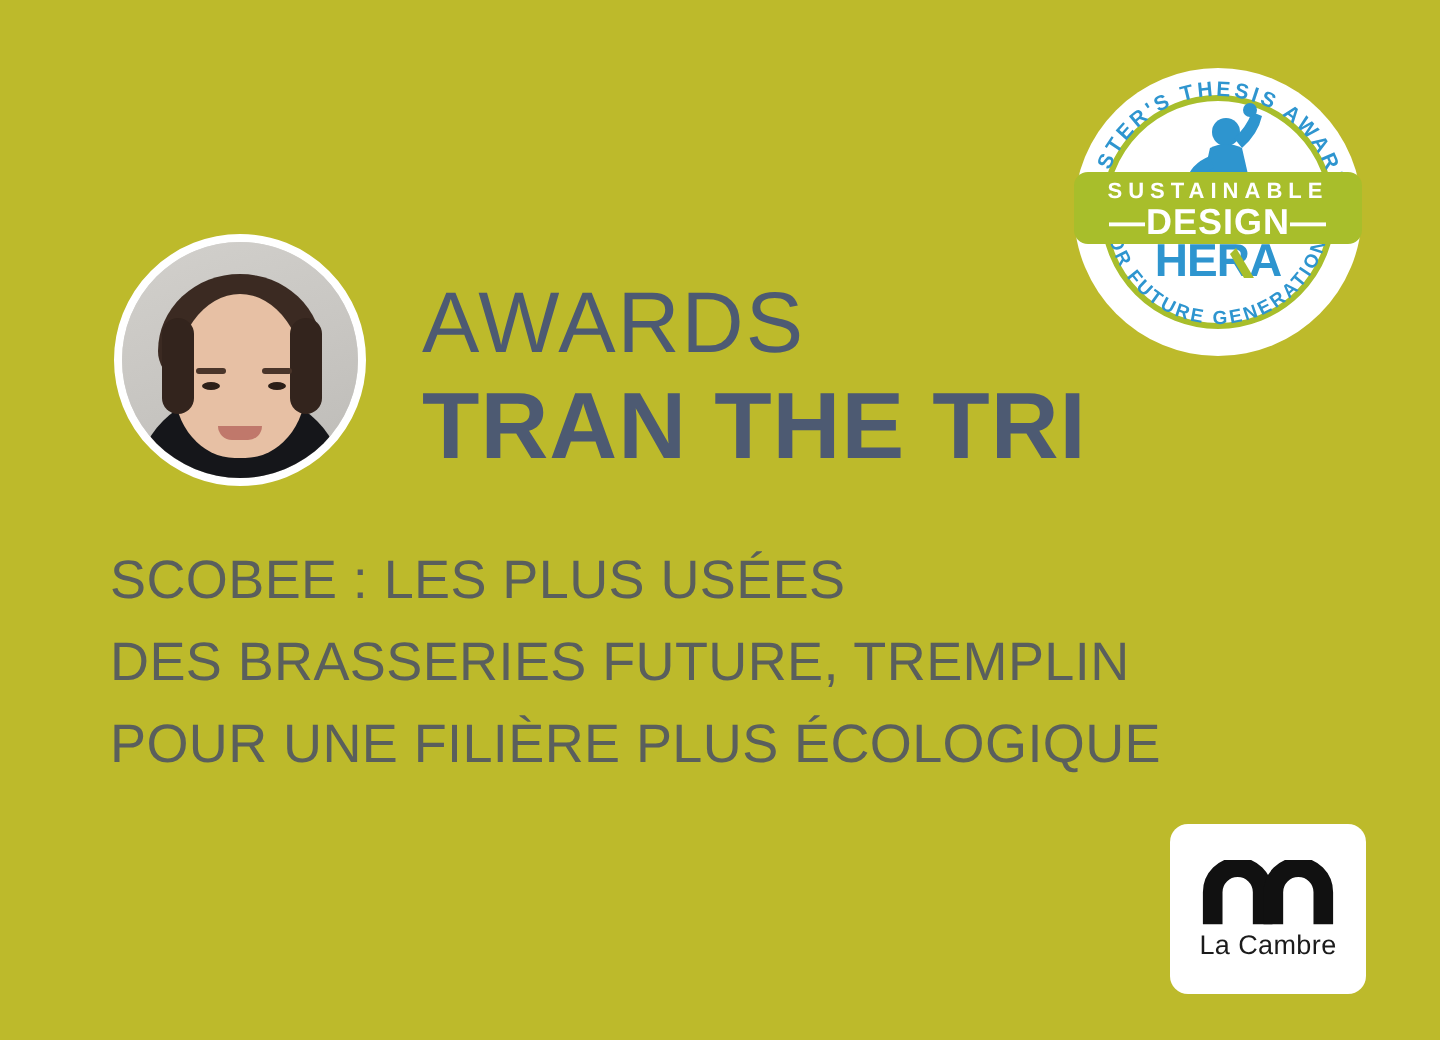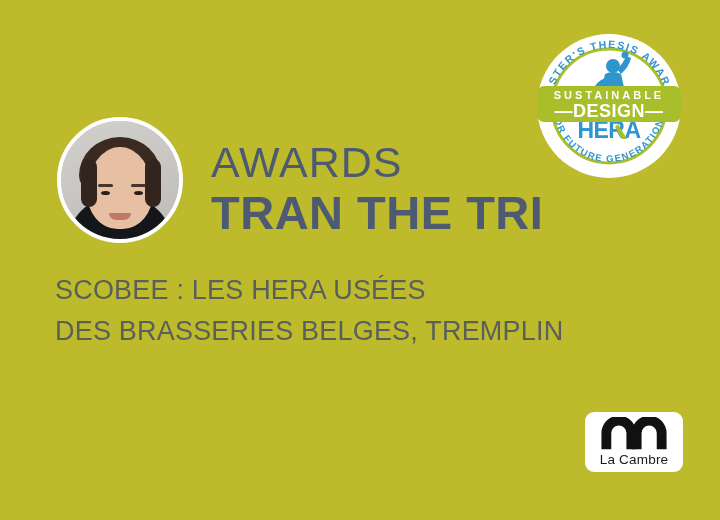--- a/index.html
+++ b/index.html
@@ -168,21 +168,21 @@
     width: 164px;
     height: 152px;
   }
 
   
   #lacambre-logo {
     position: absolute;
     left: 585px;
     top: 412px;
     width: 98px;
-    height: 60px;
+    height: 85px;
     background: #ffffff;
     border-radius: 9px;
     display: flex;
     flex-direction: column;
     align-items: center;
     justify-content: center;
   }
   #lacambre-logo .mark { display: block; }
   #lacambre-logo .wordmark {
     font-size: 13.5px;
@@ -211,22 +211,23 @@
     <div class="eye-r"></div>
     <div class="mouth"></div>
   </div>
 
   <div id="name-block">
     <div id="first-name">AWARDS</div>
     <div id="last-name">TRAN THE TRI</div>
   </div>
 
   <div id="thesis-title">
-    <span class="line">SCOBEE : LES HERA USÉES</span>
-    <span class="line">DES BRASSERIES BELGES, TREMPLIN</span>
+    <span class="line">SCOBEE : LES PLUS USÉES</span>
+    <span class="line">DES BRASSERIES FUTURE, TREMPLIN</span>
+    <span class="line">POUR UNE FILIÈRE PLUS ÉCOLOGIQUE</span>
   </div>
 
   <div id="hera-badge">
     <svg viewBox="0 0 164 152" width="164" height="152">
       <defs>
         <path id="arcTop" d="M 24,80 A 58,58 0 0 1 140,80"></path>
         <path id="arcBottom" d="M 26,80 A 56,56 0 0 0 138,80"></path>
       </defs>
 
       <circle cx="82" cy="80" r="72" fill="#ffffff"></circle>

